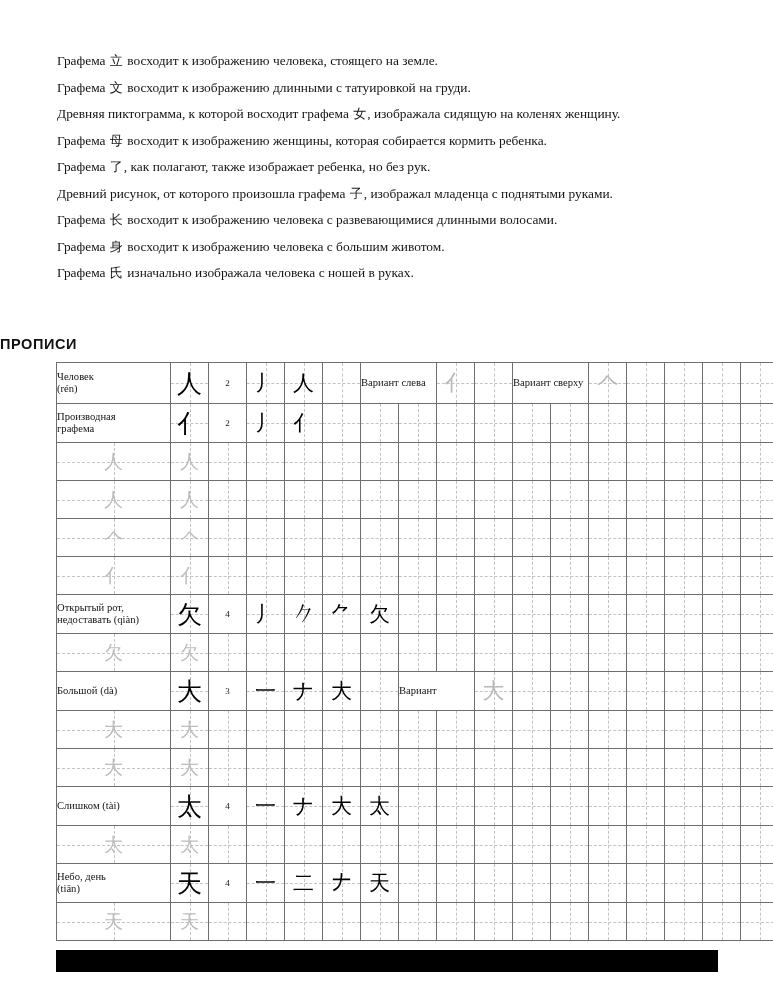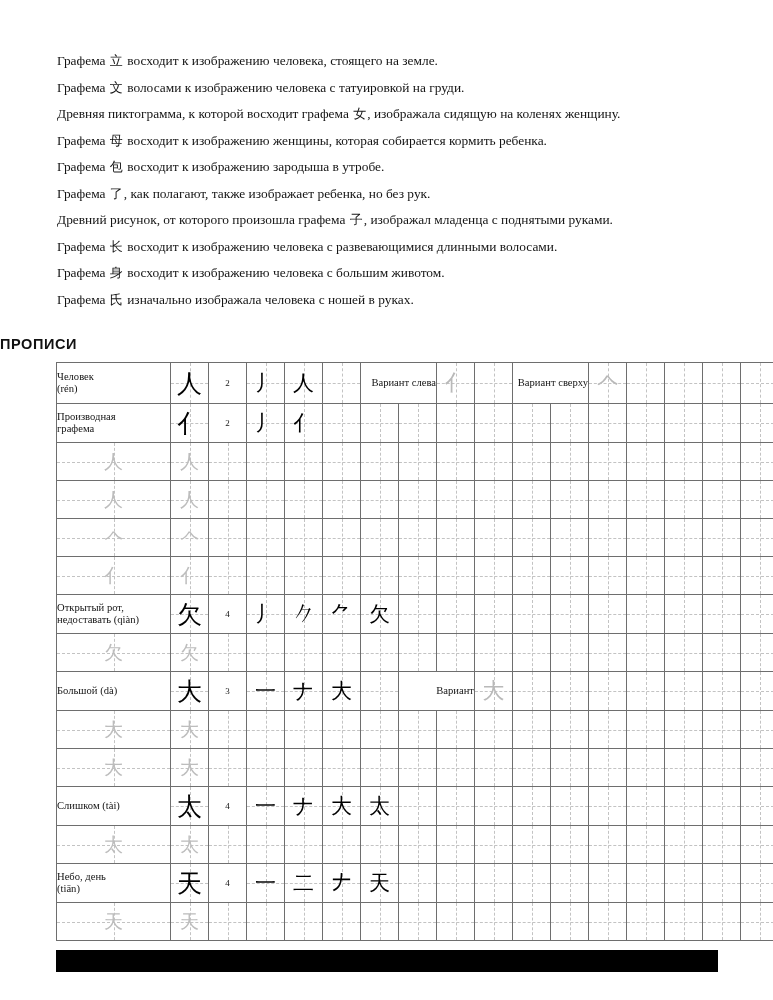--- a/index.html
+++ b/index.html
@@ -88,21 +88,21 @@
     padding:3px 0 3px 5px;
     text-align:left;
     vertical-align:middle;
     color:#141414;
     white-space:pre-line;
   }
   .lbl-v{
     font-size:10.6px;
     line-height:12.2px;
     padding:3px 0 3px 5px;
-    text-align:right;
+    text-align:left;
     color:#141414;
   }
 
   
   .glyph{
     font-family:"DejaVu Sans", sans-serif;
     font-size:25px;
     line-height:1;
     text-align:center;
     color:#000;
@@ -164,24 +164,23 @@
     letter-spacing:0.5px;
   }
 </style>
 </head>
 <body>
 
 <div class="page">
 
   <div class="prose">
       <div class="para nojust"><span>Графема </span><span class="han-inline">立</span><span> восходит к изображению человека, стоящего на земле.</span></div>
-      <div class="para nojust"><span>Графема </span><span class="han-inline">文</span><span> волосами к изображению человека с татуировкой на груди.</span></div>
+      <div class="para nojust"><span>Графема </span><span class="han-inline">文</span><span> восходит к изображению длинными с татуировкой на груди.</span></div>
       <div class="para"><span>Древняя пиктограмма, к которой восходит графема </span><span class="han-inline">女</span><span>, изображала сидящую на коленях женщину.</span></div>
       <div class="para nojust"><span>Графема </span><span class="han-inline">母</span><span> восходит к изображению женщины, которая собирается кормить ребенка.</span></div>
-      <div class="para nojust"><span>Графема </span><span class="han-inline">包</span><span> восходит к изображению зародыша в утробе.</span></div>
       <div class="para nojust"><span>Графема </span><span class="han-inline">了</span><span>, как полагают, также изображает ребенка, но без рук.</span></div>
       <div class="para nojust"><span>Древний рисунок, от которого произошла графема </span><span class="han-inline">子</span><span>, изображал младенца с поднятыми руками.</span></div>
       <div class="para nojust"><span>Графема </span><span class="han-inline">长</span><span>  восходит к изображению человека с развевающимися длинными волосами.</span></div>
       <div class="para nojust"><span>Графема </span><span class="han-inline">身</span><span>  восходит к изображению человека с большим животом.</span></div>
       <div class="para nojust"><span>Графема </span><span class="han-inline">氏</span><span>  изначально изображала человека с ношей в руках.</span></div>
     </div>
 
   <div class="section-title">ПРОПИСИ</div>
 
   <table class="sheet">

